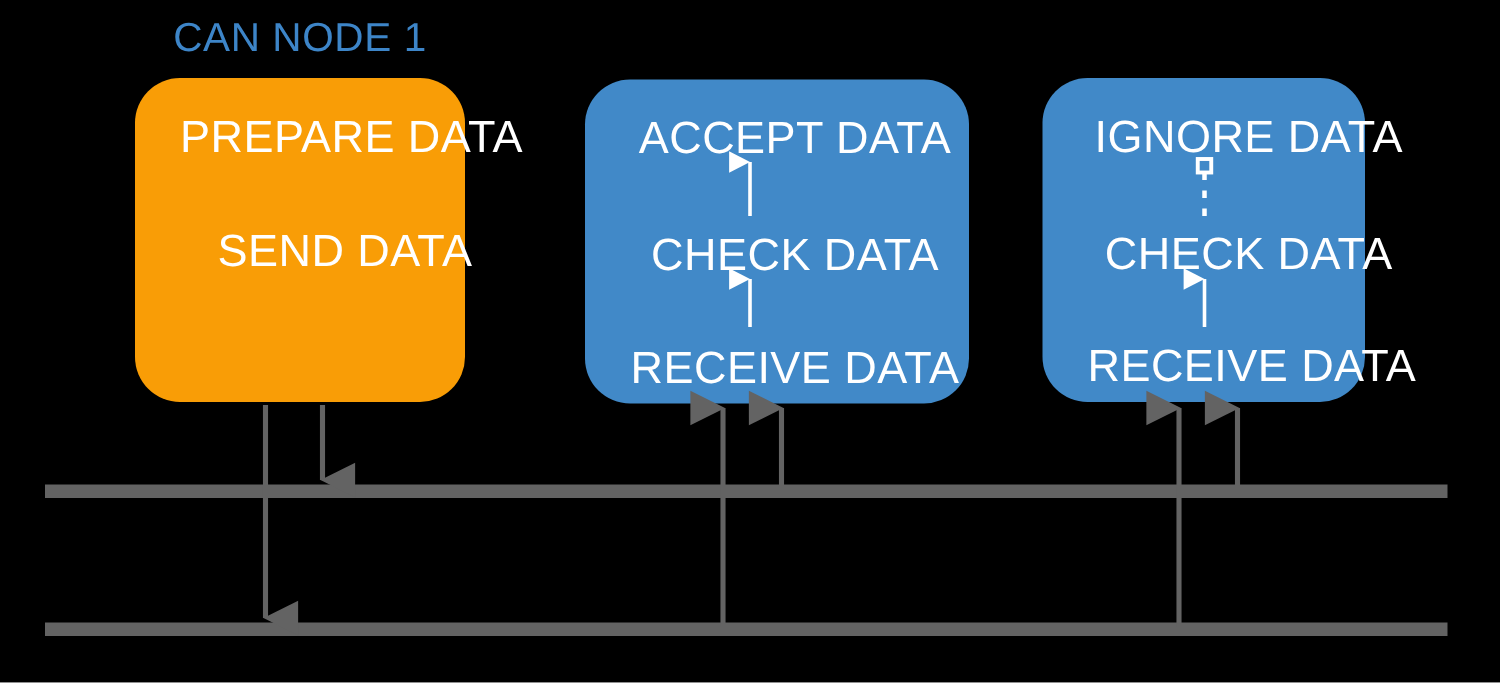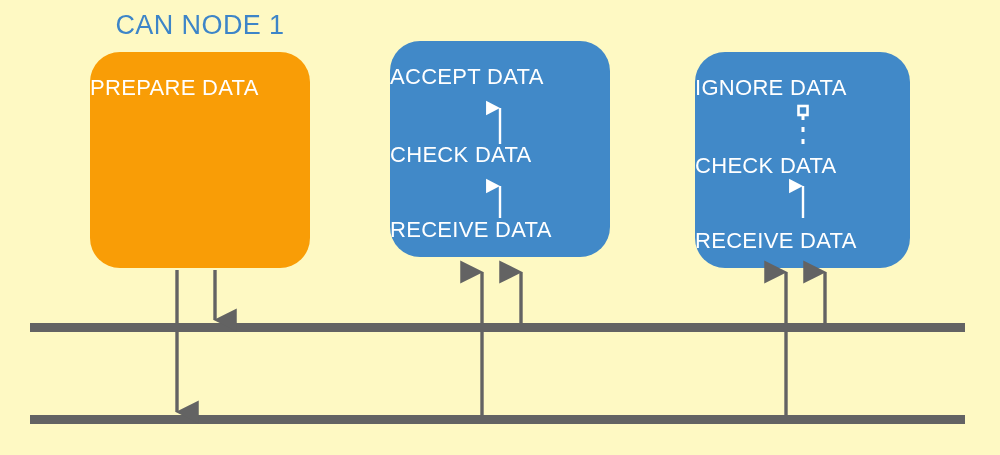--- a/index.html
+++ b/index.html
@@ -4,21 +4,21 @@
 <style>
   html, body {
     margin: 0;
     padding: 0;
     background: #ffffff;
   }
   #canvas {
     position: relative;
     width: 1000px;
     height: 455px;
-    background: #fef9c3;
+    background: #000000;
     overflow: hidden;
     font-family: "Liberation Sans", sans-serif;
   }
 
   
   .node-title {
     position: absolute;
     text-align: center;
     color: #3d85c8;
     font-size: 27px;
@@ -33,26 +33,28 @@
     position: absolute;
     border-radius: 30px;
     box-sizing: border-box;
   }
   .node-box.orange { background: #f99d06; }
   .node-box.blue   { background: #4189c8; }
 
   
   .step-label {
     position: absolute;
+    text-align: center;
     color: #ffffff;
-    font-size: 22px;
+    font-size: 30px;
     font-weight: 400;
     letter-spacing: 0.3px;
     white-space: nowrap;
     line-height: 1;
+    padding-left: 30px;
   }
 
   
   .bus-line {
     position: absolute;
     background: #636363;
     height: 9px;
   }
 
   
@@ -67,24 +69,25 @@
 </style>
 </head>
 <body>
 
 <div id="canvas">
 
   <div class="node-title" style="left:90px; top:12px; width:220px;">CAN NODE 1</div>
 
   <div class="node-box orange" style="left:90px; top:52px; width:220px; height:216px;">
     <div class="step-label" style="left:0; top:25px; width:220px;">PREPARE DATA</div>
+    <div class="step-label" style="left:0; top:101px; width:220px;">SEND DATA</div>
   </div>
 
 
-  <div class="node-box blue" style="left:390px; top:41px; width:220px; height:216px;">
+  <div class="node-box blue" style="left:390px; top:53px; width:256px; height:216px;">
     <div class="step-label" style="left:0; top:25px; width:220px;">ACCEPT DATA</div>
     <div class="step-label" style="left:0; top:103px; width:220px;">CHECK DATA</div>
     <div class="step-label" style="left:0; top:178px; width:220px;">RECEIVE DATA</div>
   </div>
 
 
   <div class="node-box blue" style="left:695px; top:52px; width:215px; height:216px;">
     <div class="step-label" style="left:0; top:25px; width:215px;">IGNORE DATA</div>
     <div class="step-label" style="left:0; top:103px; width:215px;">CHECK DATA</div>
     <div class="step-label" style="left:0; top:178px; width:215px;">RECEIVE DATA</div>

